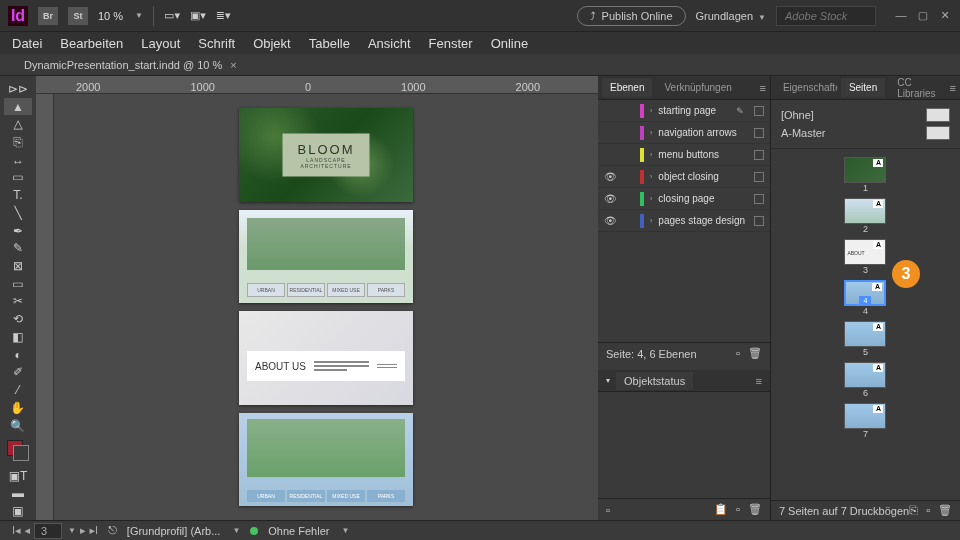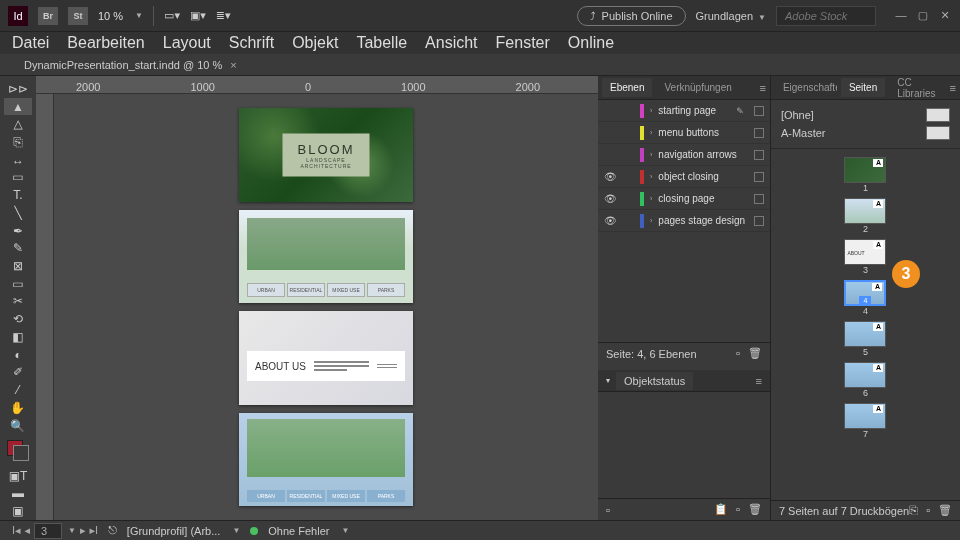--- a/index.html
+++ b/index.html
@@ -1,28 +1,28 @@
 <!DOCTYPE html>
 <html><head>
 <meta charset="utf-8">
 <style>
 *{margin:0;padding:0;box-sizing:border-box;font-family:"Segoe UI",Tahoma,sans-serif;font-size:11px;color:#ccc;user-select:none}
 body{background:#323232;width:960px;height:540px;overflow:hidden;position:relative}
 .toolbar{height:32px;background:#323232;display:flex;align-items:center;padding:0 8px;gap:10px;border-bottom:1px solid #222}
-.id-logo{width:20px;height:20px;background:#2c0012;color:#ffffff;font-weight:normal;display:flex;align-items:center;justify-content:center;font-size:11px}
+.id-logo{width:20px;height:20px;background:#2c0012;color:#d946ef;font-weight:bold;display:flex;align-items:center;justify-content:center;font-size:16px}
 .icon-box{width:20px;height:18px;background:#555;display:flex;align-items:center;justify-content:center;font-size:9px;font-weight:bold}
 .zoom{color:#ddd}
 .chev{margin-left:2px;color:#aaa;font-size:8px}
 .sep{width:1px;height:20px;background:#555}
 .publish{margin-left:auto;border:1px solid #777;border-radius:14px;padding:3px 12px;display:flex;align-items:center;gap:6px}
 .search{background:#2a2a2a;border:1px solid #444;padding:3px 8px;color:#777;width:100px;font-style:italic}
 .win-ctrl{display:flex;gap:8px;margin-left:8px}
 .win-ctrl span{width:14px;text-align:center;color:#aaa}
 .menubar{height:22px;display:flex;align-items:center;gap:18px;padding:0 12px;background:#323232}
-.menubar span{color:#ddd;font-size:16px}
+.menubar span{color:#ddd;font-size:13px}
 .tabbar{height:22px;display:flex;align-items:center;padding:0 24px;background:#3a3a3a;border-bottom:1px solid #222}
 .tab{display:flex;align-items:center;gap:8px;color:#eee}
 .tab .x{color:#aaa;cursor:pointer}
 .main{display:flex;height:444px}
 .toolbox{width:36px;background:#3a3a3a;display:flex;flex-direction:column;align-items:center;padding-top:4px;gap:0}
 .tool{width:28px;height:19px;display:flex;align-items:center;justify-content:center;color:#ccc;font-size:12px}
 .tool.active{background:#555}
 .swatch{width:22px;height:22px;margin-top:6px;position:relative}
 .swatch .f{width:16px;height:16px;background:#a02030;position:absolute;top:0;left:0;border:1px solid #222}
 .swatch .s{width:16px;height:16px;background:#3a3a3a;border:1px solid #888;position:absolute;bottom:0;right:0}
@@ -237,31 +237,31 @@
             <span style="width:12px"></span>
             <div class="swatch-c" style="background:#d040c0"></div>
             <span class="arr">›</span>
             <span class="name">starting page</span>
             <span class="pen">✎</span>
             <div class="sq"></div>
           </div>
           <div class="layer">
             <span class="eye"></span>
             <span style="width:12px"></span>
+            <div class="swatch-c" style="background:#c040c0"></div>
+            <span class="arr">›</span>
+            <span class="name">navigation arrows</span>
+            <div class="sq"></div>
+          </div>
+          <div class="layer">
+            <span class="eye"></span>
+            <span style="width:12px"></span>
             <div class="swatch-c" style="background:#e0e030"></div>
             <span class="arr">›</span>
             <span class="name">menu buttons</span>
-            <div class="sq"></div>
-          </div>
-          <div class="layer">
-            <span class="eye"></span>
-            <span style="width:12px"></span>
-            <div class="swatch-c" style="background:#c040c0"></div>
-            <span class="arr">›</span>
-            <span class="name">navigation arrows</span>
             <div class="sq"></div>
           </div>
           <div class="layer">
             <span class="eye">👁</span>
             <span style="width:12px"></span>
             <div class="swatch-c" style="background:#c03030"></div>
             <span class="arr">›</span>
             <span class="name">object closing</span>
             <div class="sq"></div>
           </div>

